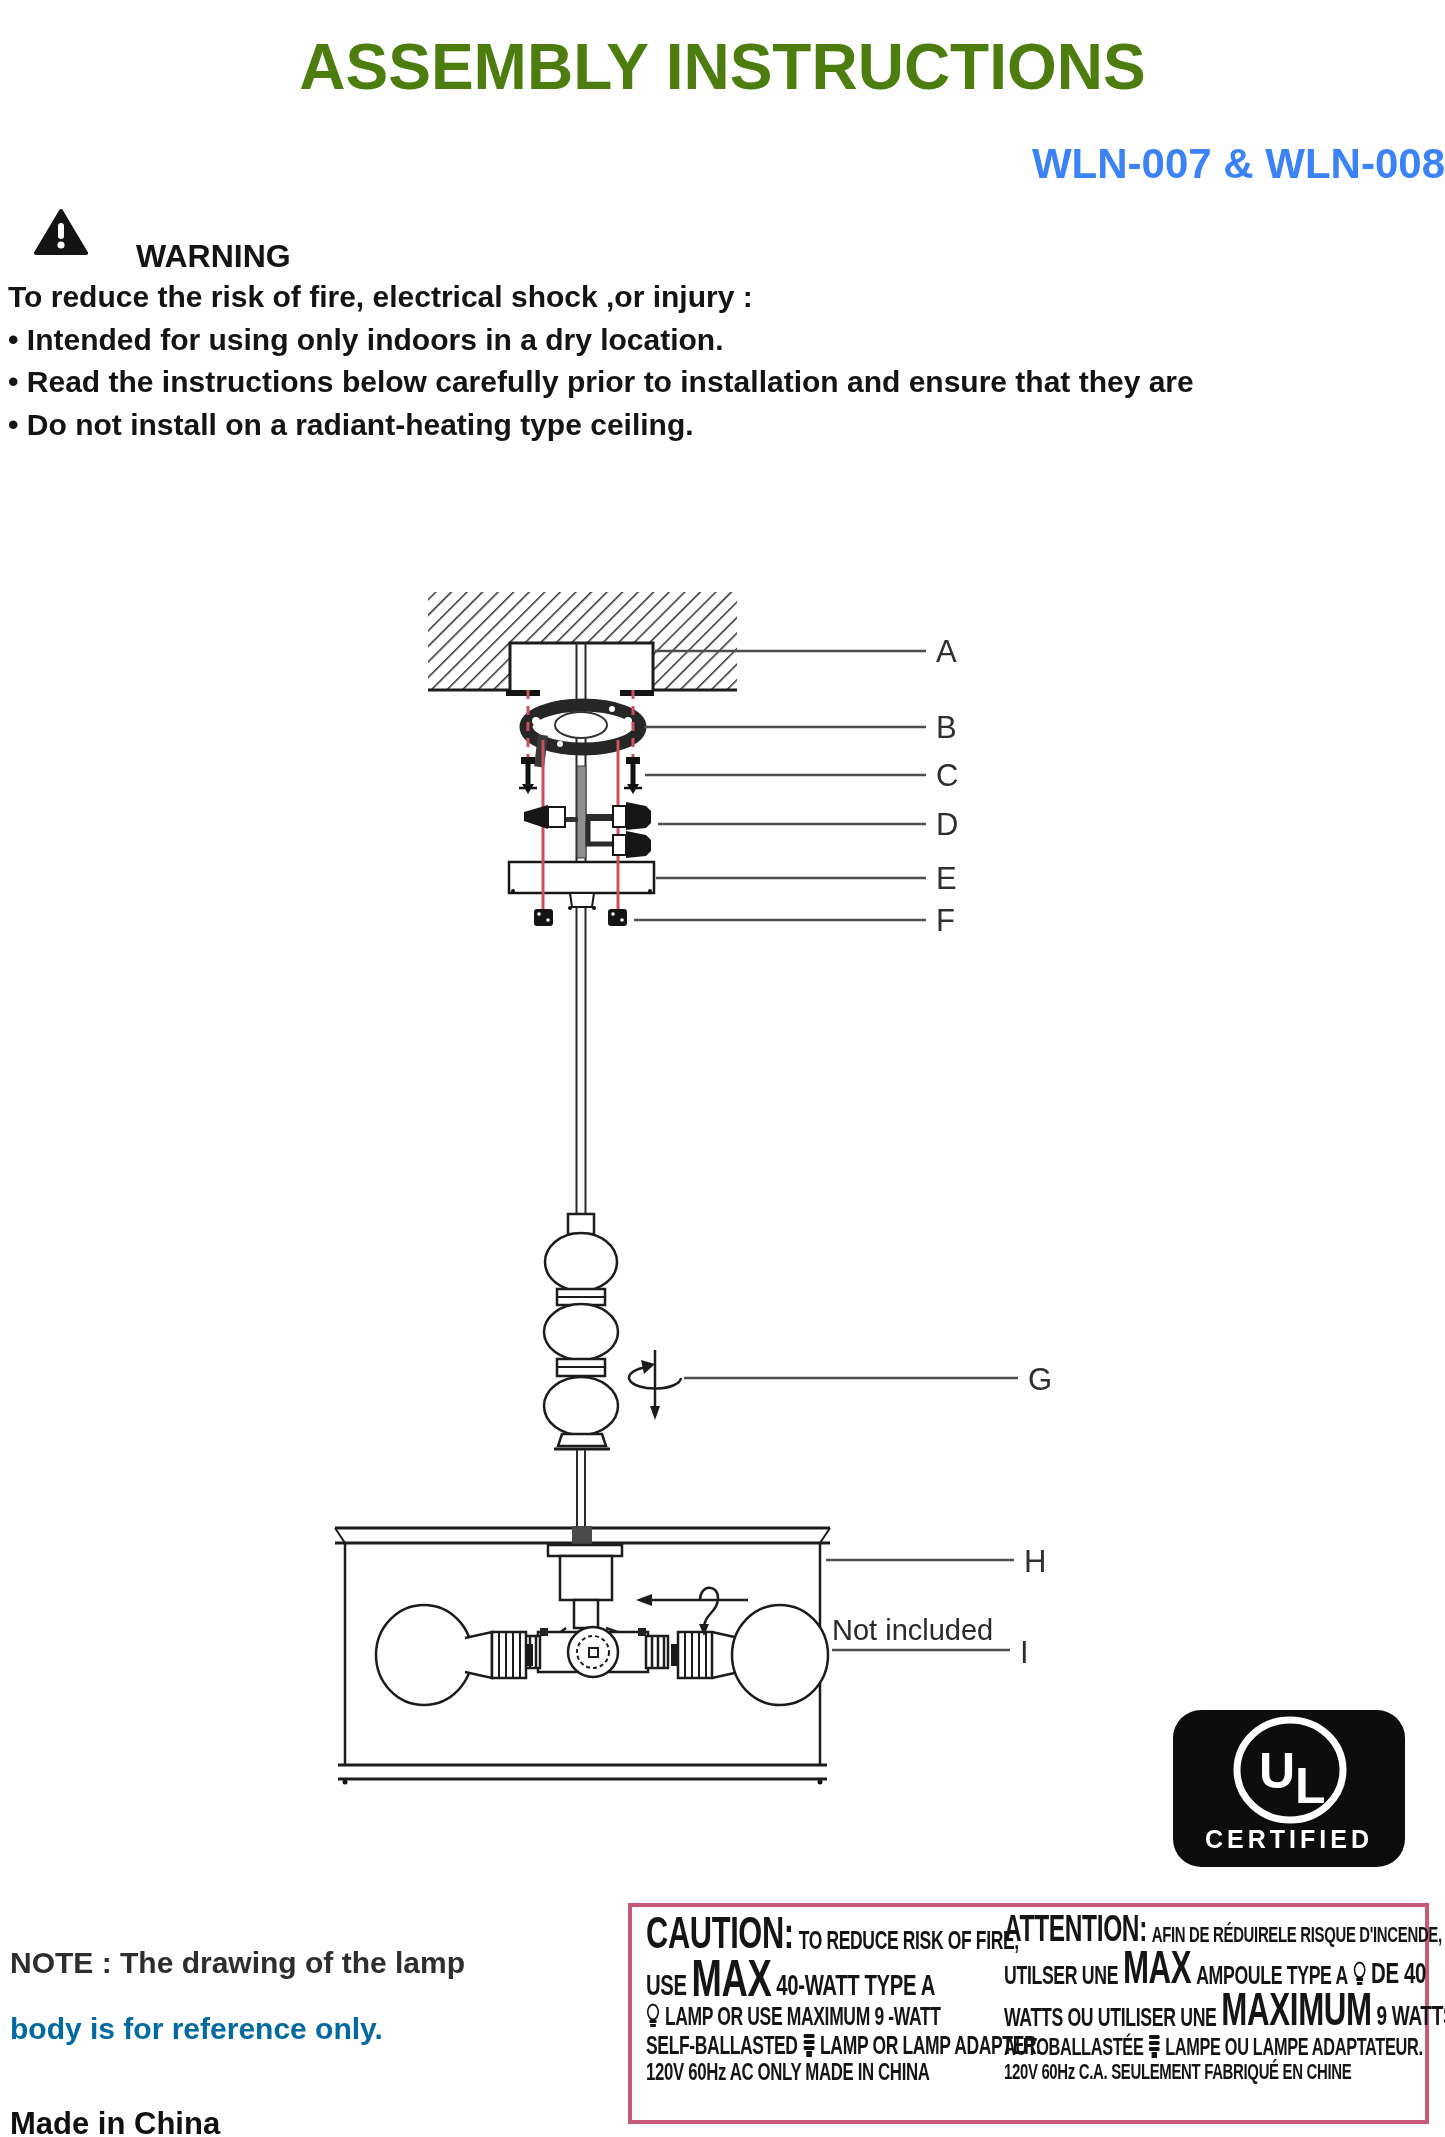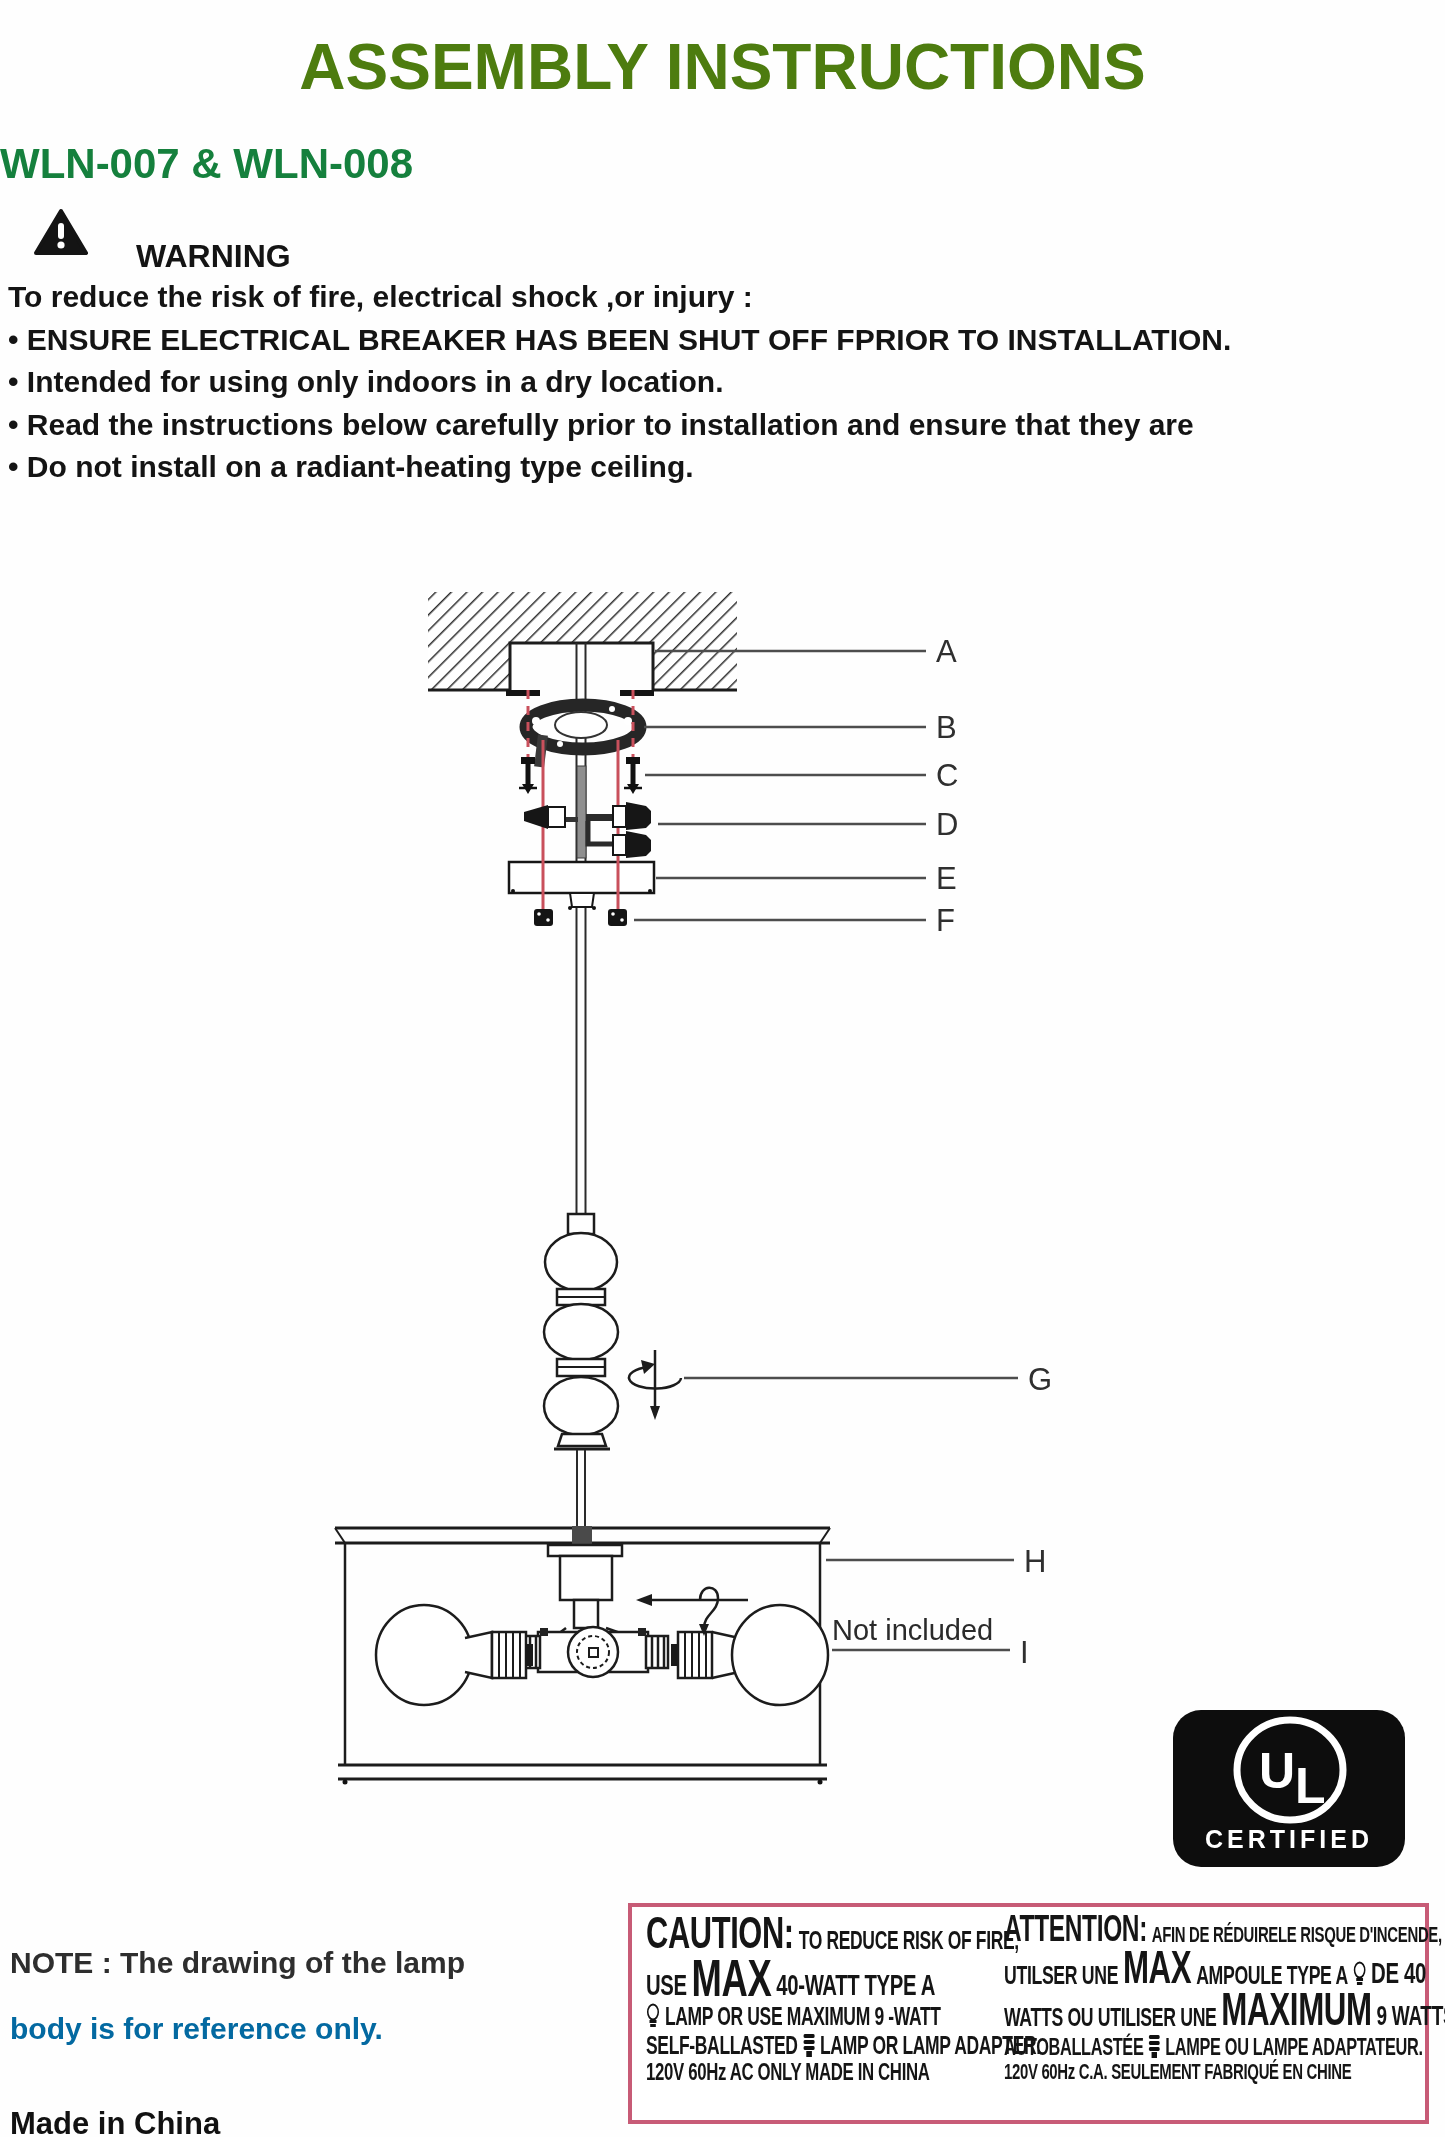--- a/index.html
+++ b/index.html
@@ -6,22 +6,22 @@
   .page {
     position:relative; width:1445px; height:2137px; background:#fefefe;
     font-family:"Liberation Sans", sans-serif; color:#1c1c1c; overflow:hidden;
   }
   .abs { position:absolute; }
   .doc-title {
     top:30px; left:0; width:100%; text-align:center;
     font-size:64px; font-weight:bold; letter-spacing:0px; color:#4d7c0f;
   }
   .doc-subtitle {
-    top:140px; left:0; width:100%; text-align:left;
-    font-size:42px; font-weight:bold; color:#15803d;
+    top:140px; left:0; width:100%; text-align:right;
+    font-size:42px; font-weight:bold; color:#3b82f6;
   }
   .warning-label { top:238px; left:136px; font-size:32px; font-weight:bold; color:#141414; }
   .warn-par {
     top:276px; left:8px; width:1430px;
     font-size:30px; font-weight:bold; line-height:42.6px; color:#141414;
   }
   .diagram-svg { top:0; left:0; width:1445px; height:2137px; }
   svg { font-family:"Liberation Sans", sans-serif; }
   .note-line1 { top:1946px; left:10px; font-size:30px; font-weight:bold; color:#2e2e2e; }
   .note-line2 { top:2012px; left:10px; font-size:30px; font-weight:bold; color:#0369a1; }
@@ -52,21 +52,20 @@
 
   <svg class="abs" style="top:208px;left:34px" width="54" height="48" viewBox="0 0 54 48">
     <polygon points="27,3 52,45 2,45" fill="#141414" stroke="#141414" stroke-linejoin="round" stroke-width="4"></polygon>
     <rect x="24" y="15" width="6" height="16" rx="3" fill="#fff"></rect>
     <circle cx="27" cy="37" r="3.6" fill="#fff"></circle>
   </svg>
   <div class="abs warning-label">WARNING</div>
 
   <div class="abs warn-par">
     <div>To reduce the risk of fire, electrical shock ,or injury :</div>
-    <div>• ENSURE ELECTRICAL BREAKER HAS BEEN SHUT OFF FPRIOR TO INSTALLATION.</div>
     <div>• Intended for using only indoors in a dry location.</div>
     <div>• Read the instructions below carefully prior to installation and ensure that they are</div>
     <div>• Do not install on a radiant-heating type ceiling.</div>
   </div>
 
   <svg class="abs diagram-svg" viewBox="0 0 1445 2137">
     <defs>
       <pattern id="hatch" width="11" height="11" patternUnits="userSpaceOnUse" patternTransform="rotate(45)">
         <rect width="11" height="11" fill="#ffffff"></rect>
         <line x1="0" y1="0" x2="0" y2="11" stroke="#2e2e2e" stroke-width="3"></line>

